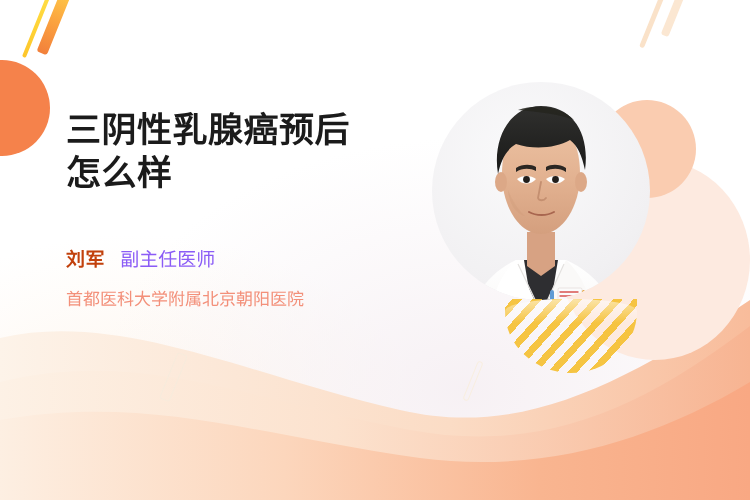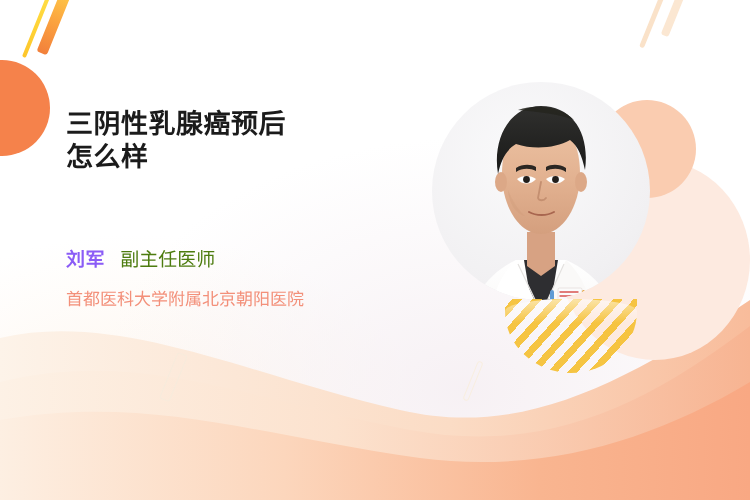--- a/index.html
+++ b/index.html
@@ -154,48 +154,48 @@
   }
 
   
   .text-block {
     position: absolute;
     left: 66px; top: 108px;
     width: 360px;
   }
   .headline {
     margin: 0;
-    font-size: 27px;
+    font-size: 35px;
     line-height: 1.24;
     font-weight: 700;
     color: #1B1B1B;
     letter-spacing: 0.5px;
   }
   .headline .hl-line { display: block; }
 
   .doctor-block {
     position: absolute;
     left: 66px; top: 246px;
     width: 380px;
   }
   .doc-row1 {
     font-size: 19px;
     line-height: 1.5;
     color: #F08A63;
     white-space: nowrap;
   }
   .doc-name {
     font-weight: 700;
-    color: #8b5cf6;
+    color: #c2410c;
     letter-spacing: 0.5px;
     font-family: Liberation Mono, monospace;
   }
   .doc-title {
     font-weight: 400;
-    color: #4d7c0f;
+    color: #8b5cf6;
     margin-left: 10px;
   }
   .doc-org {
     margin-top: 11px;
     font-size: 17px;
     line-height: 1.5;
     color: #F3907A;
     font-weight: 400;
   }
   .doc-org .org-line { display: block; }

